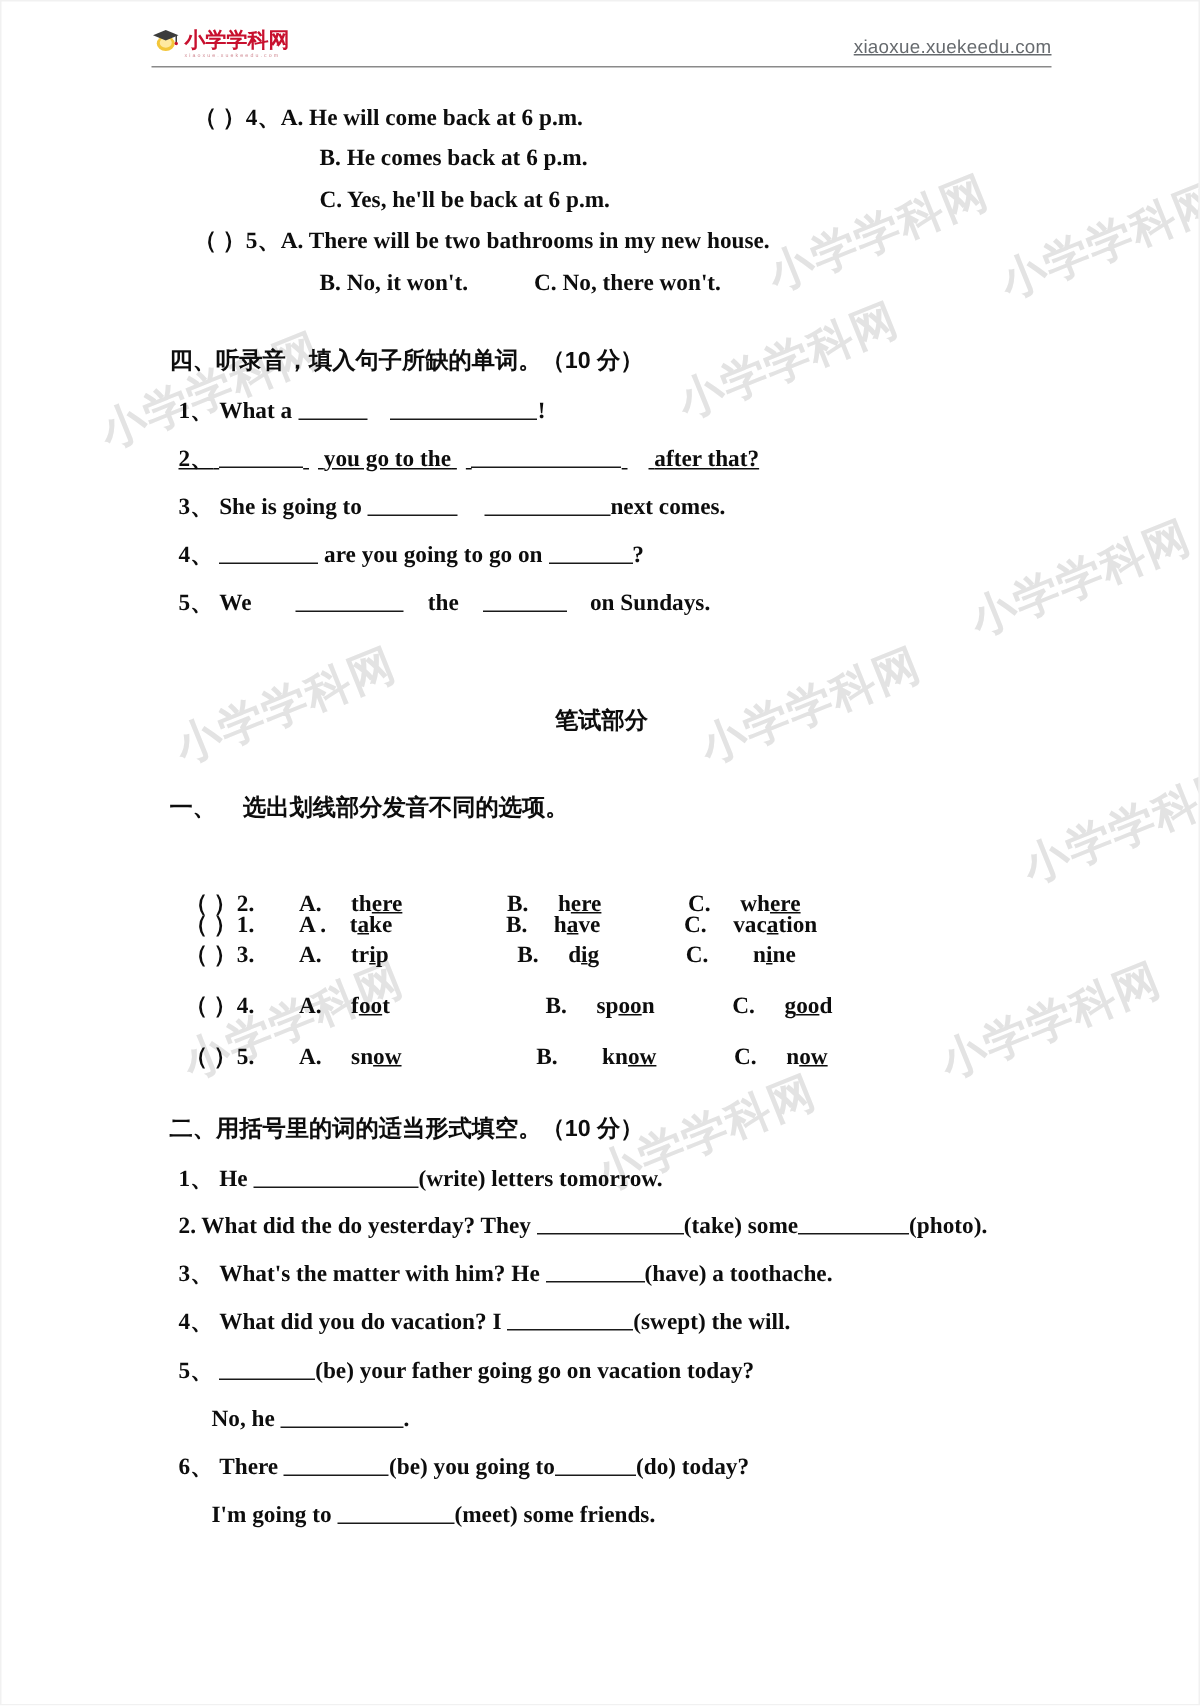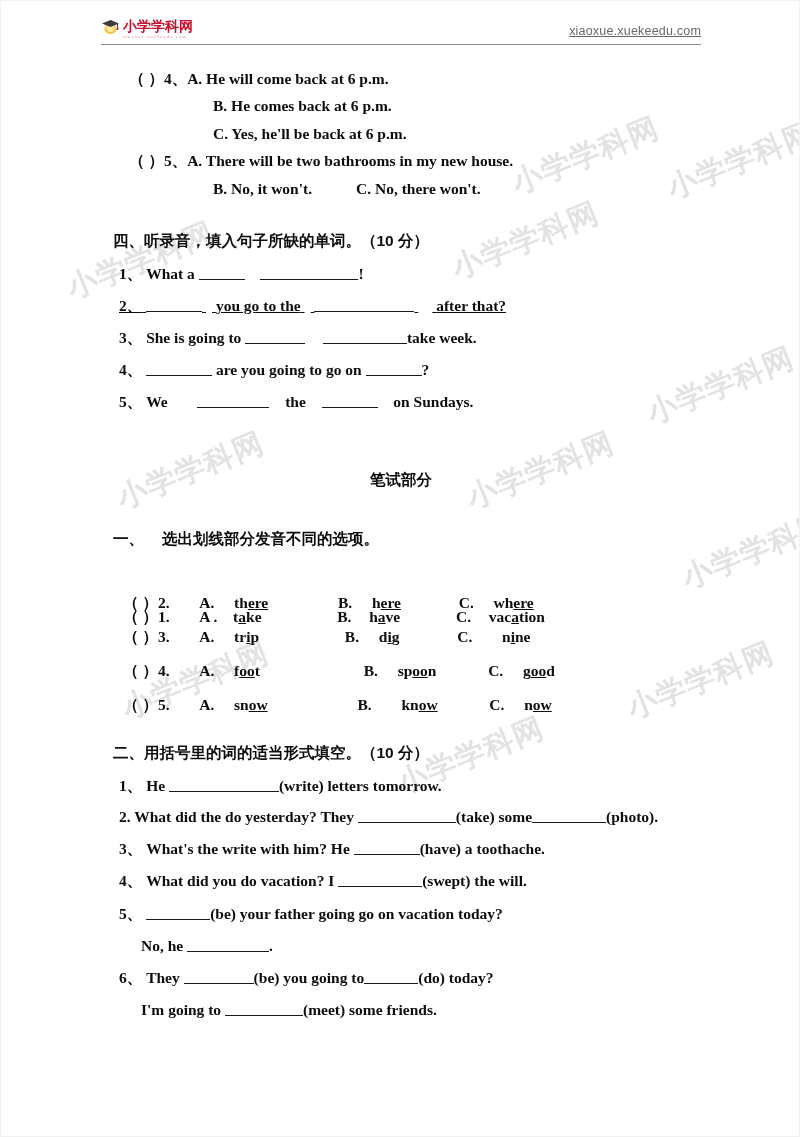--- a/index.html
+++ b/index.html
@@ -224,21 +224,21 @@
       <span class="blank" style="width:100px"></span>
       <span class="sp" style="width:14px"></span>
       <span>after   that?</span>
     </div>
 
     <div class="row" style="left:118px; top:327px;">
       <span>3、</span>
       <span>She   is   going   to</span>
       <span class="blank" style="width:60px"></span>
       <span class="sp" style="width:10px"></span>
-      <span class="blank" style="width:84px"></span><span>take   week.</span>
+      <span class="blank" style="width:84px"></span><span>next   comes.</span>
     </div>
 
     <div class="row" style="left:118px; top:359px;">
       <span>4、</span>
       <span class="blank" style="width:66px"></span>
       <span>are   you   going   to   go   on</span>
       <span class="blank" style="width:56px"></span><span>?</span>
     </div>
 
     <div class="row" style="left:118px; top:391px;">
@@ -349,42 +349,42 @@
     </div>
 
     <div class="row" style="left:118px; top:806px;">
       <span>2.</span>
       <span>What did the do yesterday? They</span>
       <span class="blank" style="width:98px"></span><span>(take) some</span><span class="blank" style="width:74px"></span><span>(photo).</span>
     </div>
 
     <div class="row" style="left:118px; top:838px;">
       <span>3、</span>
-      <span>What's   the   write   with   him?    He</span>
+      <span>What's   the   matter   with   him?    He</span>
       <span class="blank" style="width:66px"></span><span>(have)   a     toothache.</span>
     </div>
 
     <div class="row" style="left:118px; top:870px;">
       <span>4、</span>
       <span>What   did   you   do   vacation?      I</span>
       <span class="blank" style="width:84px"></span><span>(swept)   the   will.</span>
     </div>
 
     <div class="row" style="left:118px; top:903px;">
       <span>5、</span>
       <span class="blank" style="width:64px"></span><span>(be) your   father   going   go   on   vacation    today?</span>
     </div>
     <div class="row" style="left:140px; top:935px;">
       <span>No,   he</span>
       <span class="blank" style="width:82px"></span><span>.</span>
     </div>
 
     <div class="row" style="left:118px; top:967px;">
       <span>6、</span>
-      <span>They</span>
+      <span>There</span>
       <span class="blank" style="width:70px"></span><span>(be)   you   going   to</span><span class="blank" style="width:54px"></span><span>(do)   today?</span>
     </div>
     <div class="row" style="left:140px; top:999px;">
       <span>I'm   going   to</span>
       <span class="blank" style="width:78px"></span><span>(meet)   some   friends.</span>
     </div>
 
   </div>
 </div>
 

